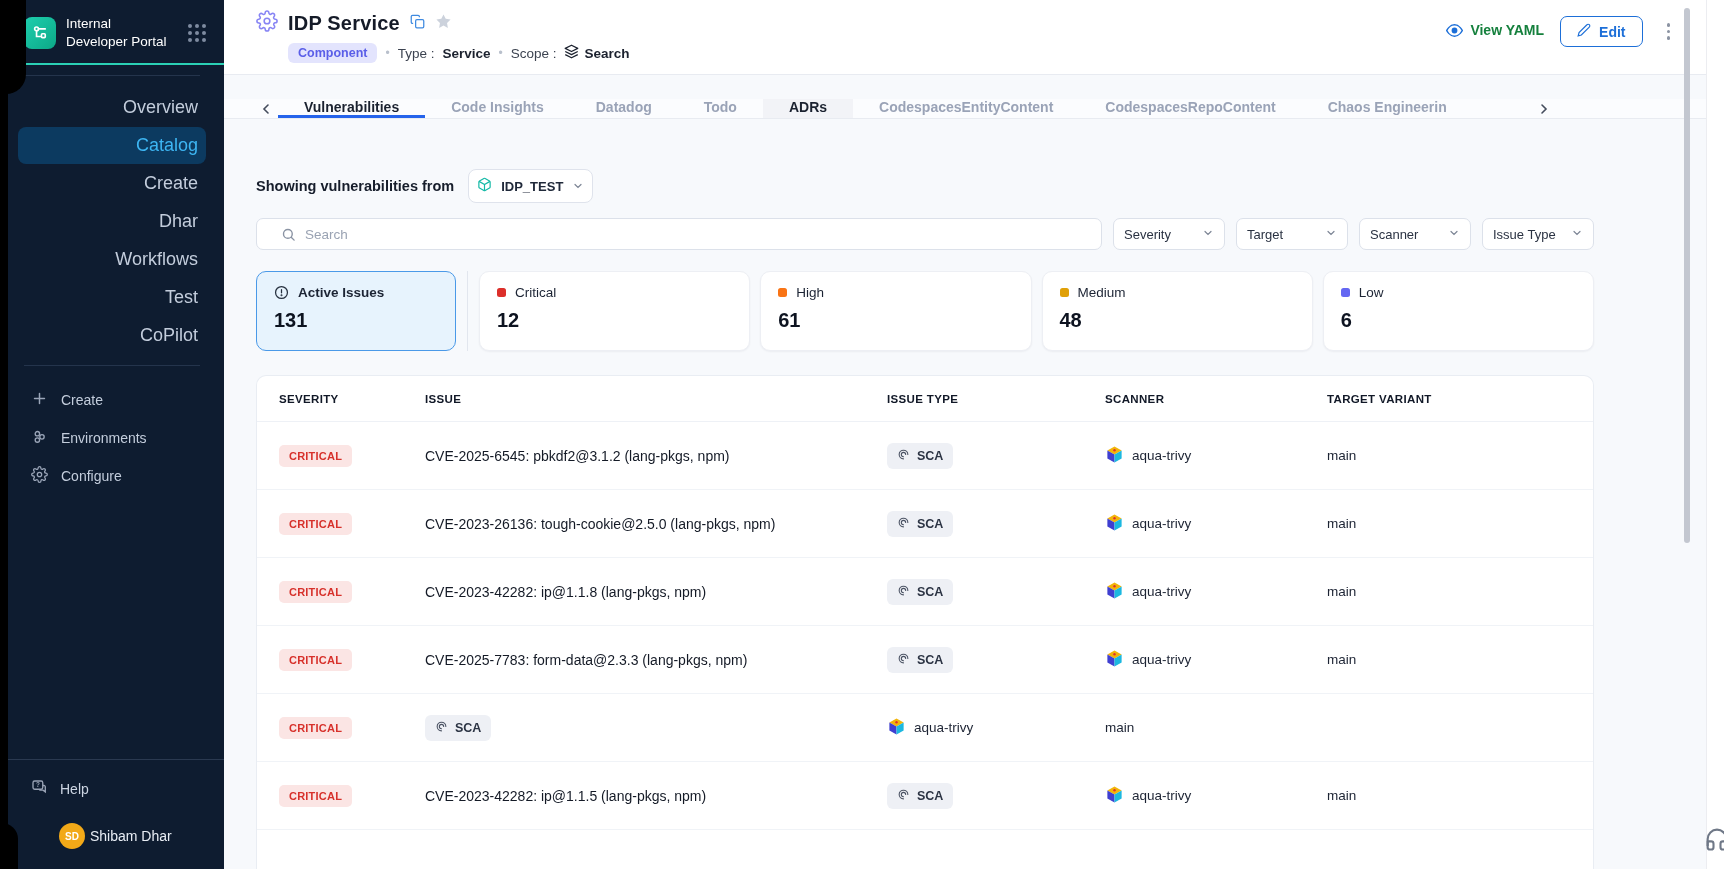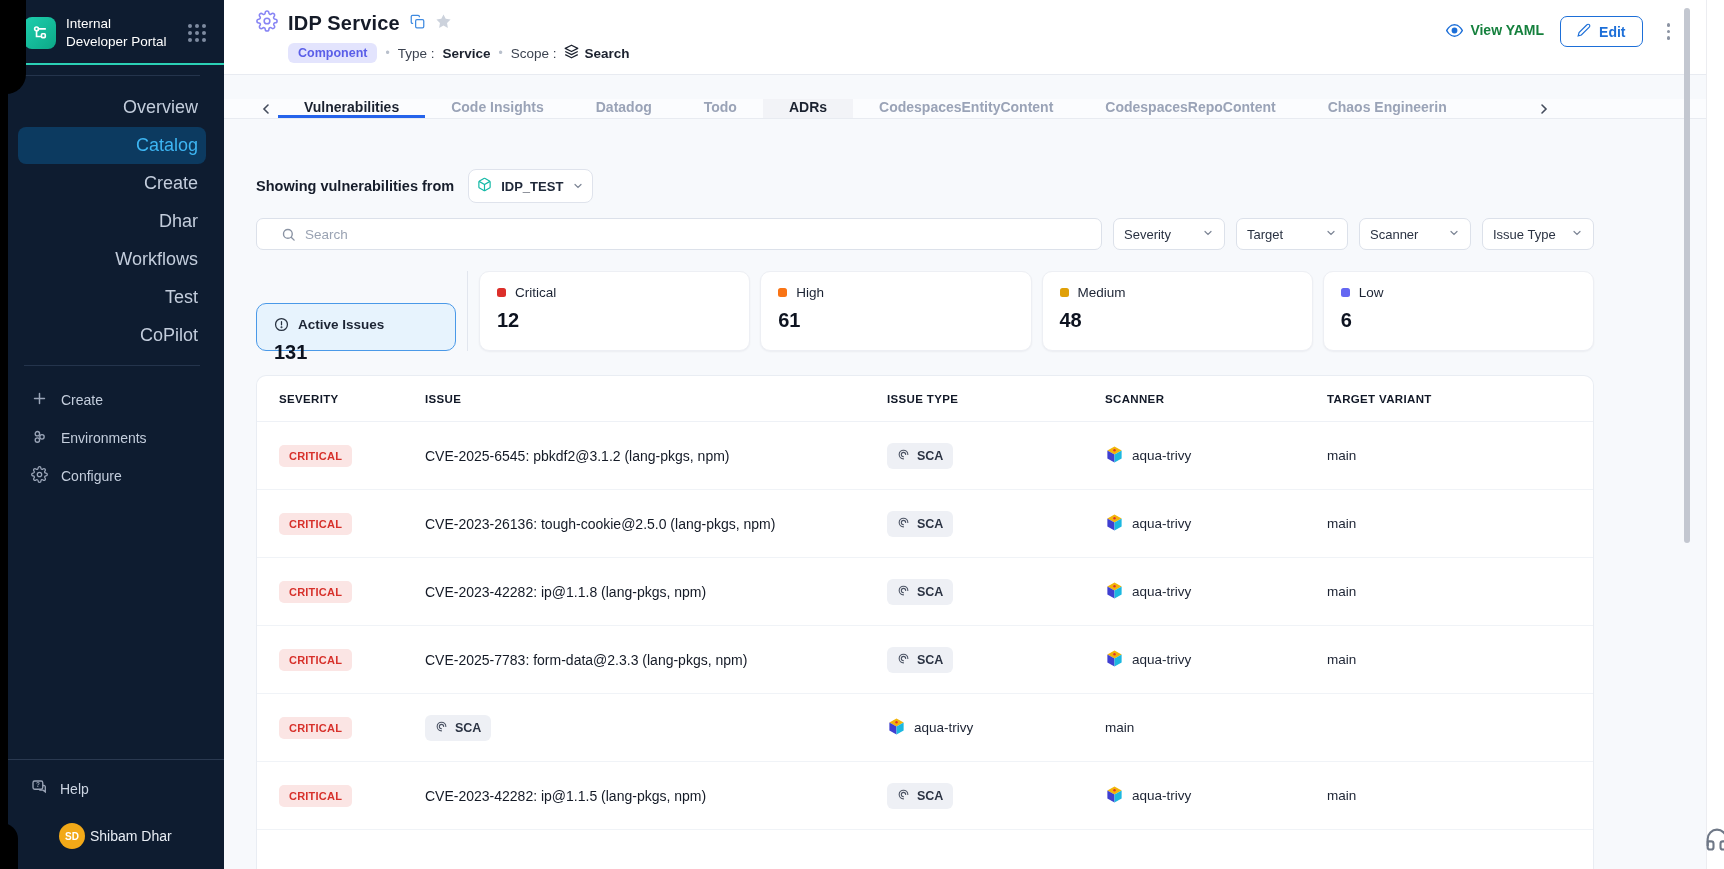--- a/index.html
+++ b/index.html
@@ -70,21 +70,21 @@
   .showing-label { font-size:14.5px; font-weight:bold; color:#161d2b; }
   .source-select { display:flex; align-items:center; gap:9px; background:#fff; border:1px solid #dfe3ec; border-radius:8px; padding:7px 8px; font-size:13px; font-weight:600; color:#20293a; cursor:pointer; }
 
   .search-row { display:flex; gap:11px; margin-bottom:21px; }
   .search-box { flex:1; display:flex; align-items:center; gap:9px; background:#fff; border:1px solid #dce1ea; border-radius:7px; padding:0 24px; height:32px; }
   .search-box input { border:none; outline:none; flex:1; font-size:13.5px; color:#333; background:transparent; font-family:"Liberation Sans",sans-serif; }
   .search-box input::placeholder { color:#9aa3b3; }
   .filter { width:112px; flex-shrink:0; display:flex; align-items:center; justify-content:space-between; background:#fff; border:1px solid #dce1ea; border-radius:7px; padding:0 10px; height:32px; font-size:13px; color:#2a3242; cursor:pointer; }
 
   .stats-row { display:flex; align-items:stretch; margin-bottom:24px; height:80px; }
-  .active-card { width:200px; flex-shrink:0; background:#e7f3fd; border:1.5px solid #4a99e8; border-radius:10px; padding:13px 17px; cursor:pointer;margin-top:32px; }
+  .active-card { width:200px; flex-shrink:0; background:#e7f3fd; border:1.5px solid #4a99e8; border-radius:10px; padding:13px 17px; cursor:pointer; }
   .stat-divider { width:1px; background:#e2e6ee; margin:0 11px; }
   .stat-cards { flex:1; display:flex; gap:10px; }
   .stat-card { flex:1; background:#fff; border:1px solid #edeff4; border-radius:10px; padding:13px 17px; box-shadow:0 1px 2px rgba(16,24,40,.05); cursor:pointer; }
   .stat-label-row { display:flex; align-items:center; gap:9px; font-size:13.5px; color:#1c2434; }
   .dot { width:9px; height:9px; border-radius:2.5px; flex-shrink:0; }
   .stat-value { margin-top:9px; font-size:20px; font-weight:bold; color:#0d1320; }
 
   .vuln-table { background:#fff; border:1px solid #e9edf3; border-bottom:none; border-radius:10px 10px 0 0; min-height:520px; }
   .t-head, .t-row { display:grid; grid-template-columns:146px 462px 218px 222px 1fr; align-items:center; padding-left:22px; }
   .t-head { height:46px; border-bottom:1px solid #eef1f6; }

